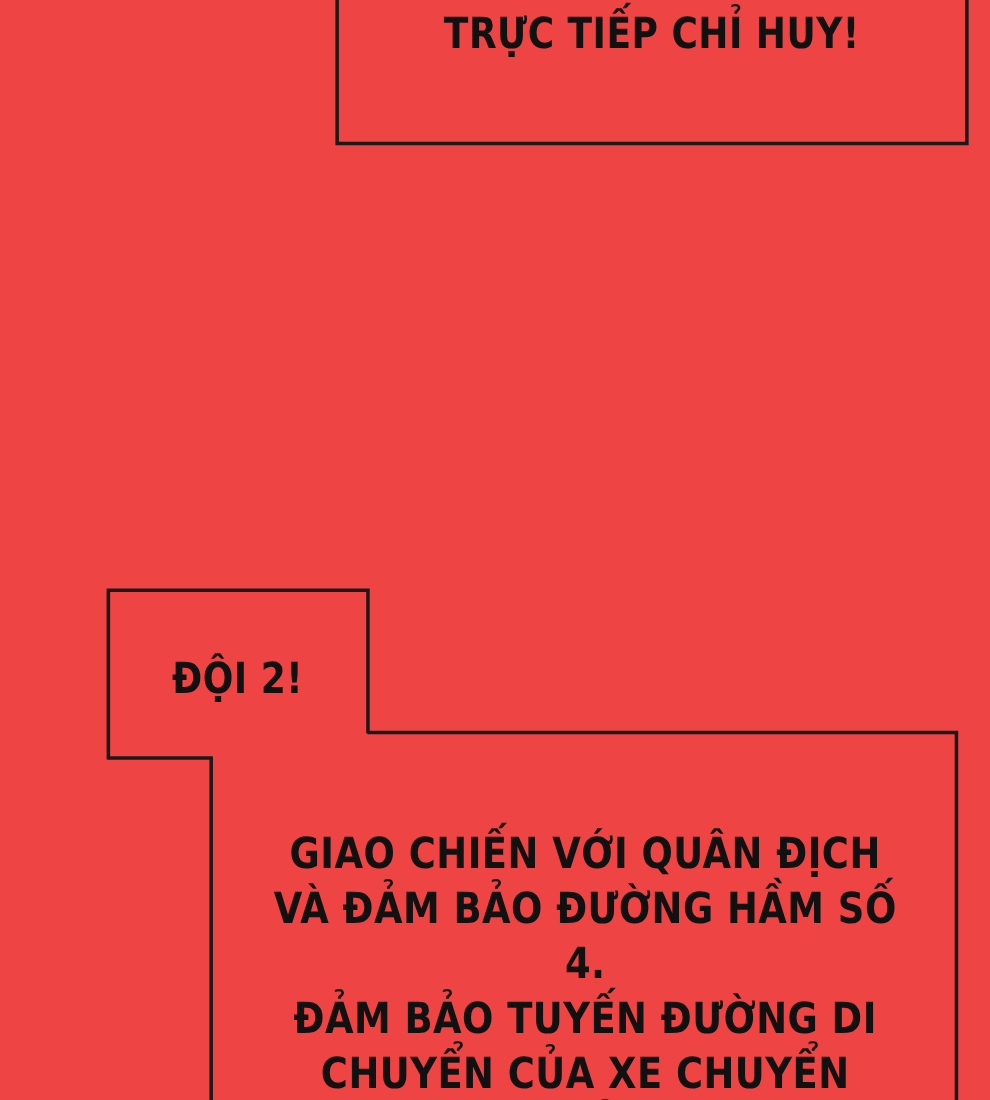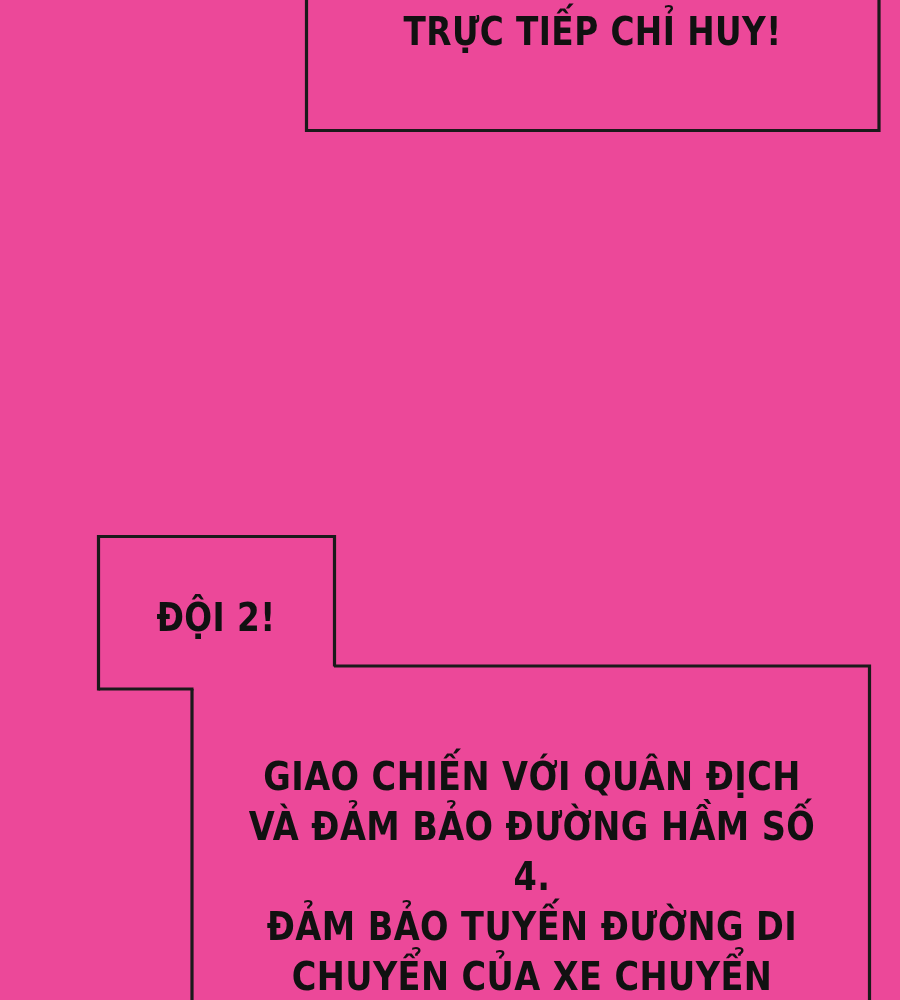--- a/index.html
+++ b/index.html
@@ -4,21 +4,21 @@
 <style>
   html, body {
     margin: 0;
     padding: 0;
     background: #ffffff;
   }
   #page {
     position: relative;
     width: 900px;
     height: 1000px;
-    background: #ec4899;
+    background: #ef4444;
     overflow: hidden;
     font-family: "Liberation Sans", sans-serif;
   }
 
   
   #panel-lines {
     position: absolute;
     left: 0; top: 0;
     width: 900px;
     height: 1000px;

